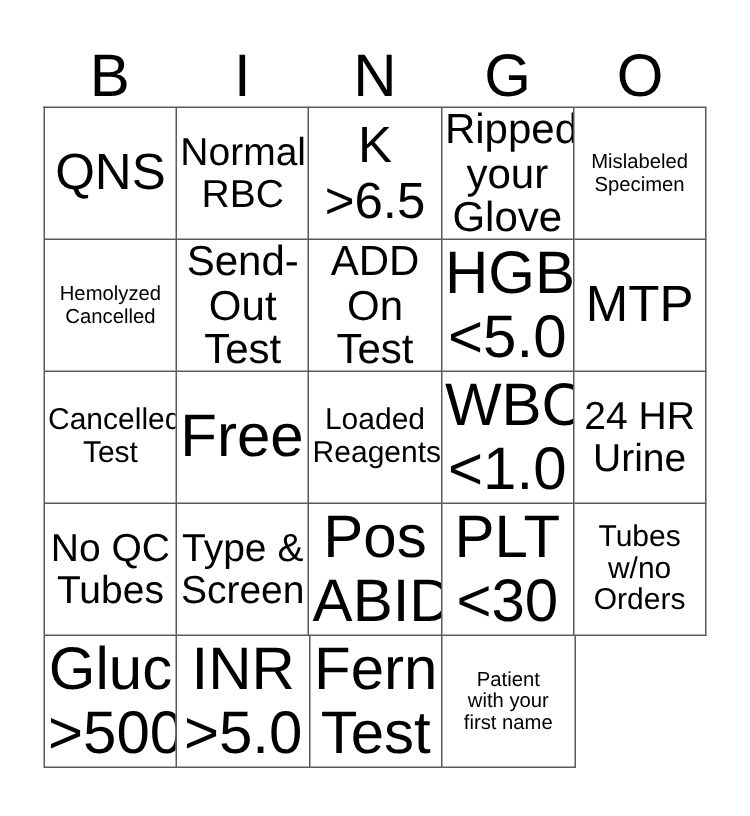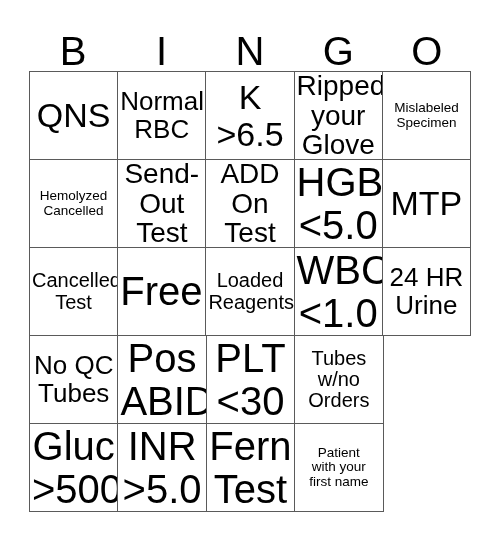--- a/index.html
+++ b/index.html
@@ -175,20 +175,24 @@
 Urine</span>
       </div>
     </div>
 
     <div class="grid-row">
       <div class="cell">
         <span class="cell-text fs-md">No QC
 Tubes</span>
       </div>
       <div class="cell">
+        <span class="cell-text fs-md">Type &amp;
+Screen</span>
+      </div>
+      <div class="cell">
         <span class="cell-text fs-lg">Pos
 ABID</span>
       </div>
       <div class="cell">
         <span class="cell-text fs-lg">PLT
 &lt;30</span>
       </div>
       <div class="cell">
         <span class="cell-text fs-xs">Tubes
 w/no

